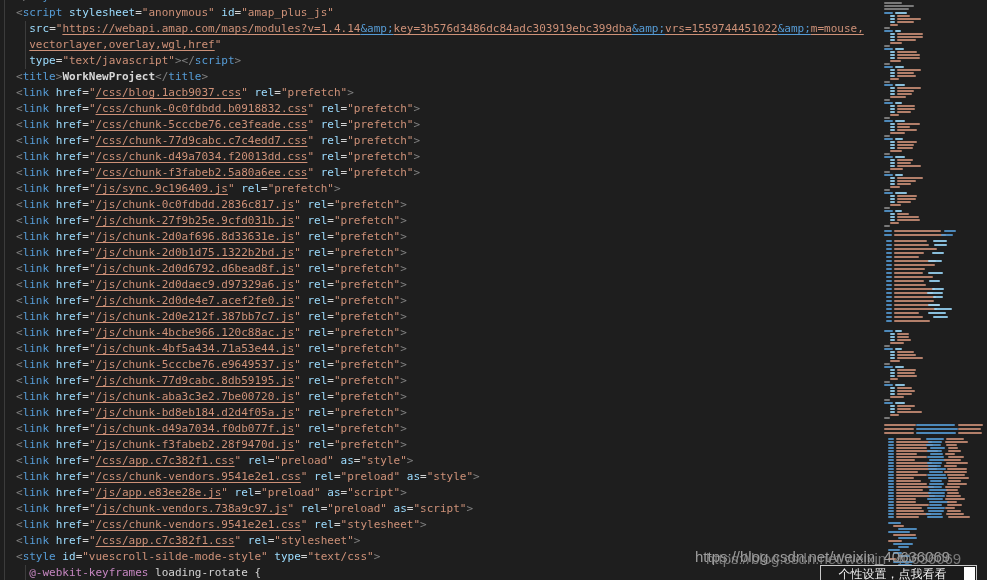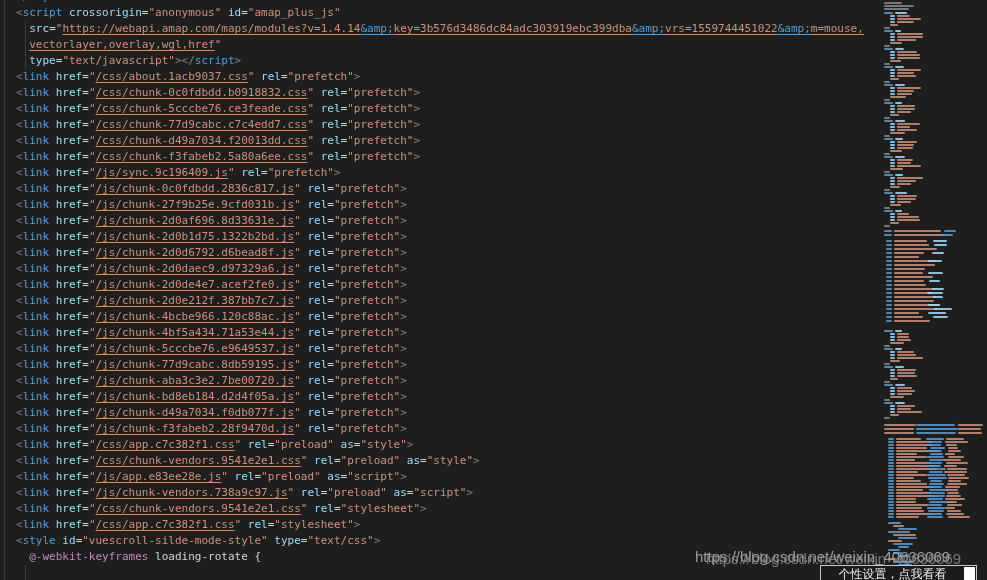--- a/index.html
+++ b/index.html
@@ -52,25 +52,26 @@
 <body>
 
 <div id="screen">
 
   <div class="editor">
     <div class="indent-guide" id="guide-outer"></div>
     <div class="indent-guide" id="guide-script"></div>
     <div class="indent-guide" id="guide-style"></div>
     <div class="code" id="code">
         <div class="code-line"><span class="tk-p">&lt;/</span><span class="tk-t">style</span><span class="tk-p">&gt;</span></div>
-        <div class="code-line"><span class="tk-p">&lt;</span><span class="tk-t">script</span><span class="tk-a"> crossorigin</span><span class="tk-o">=</span><span class="tk-s">"anonymous"</span><span class="tk-a"> id</span><span class="tk-o">=</span><span class="tk-s">"amap_plus_js"</span></div>
+        <div class="code-line"><span class="tk-p">&lt;</span><span class="tk-t">script</span><span class="tk-a"> stylesheet</span><span class="tk-o">=</span><span class="tk-s">"anonymous"</span><span class="tk-a"> id</span><span class="tk-o">=</span><span class="tk-s">"amap_plus_js"</span></div>
         <div class="code-line"><span class="tk-a">  src</span><span class="tk-o">=</span><span class="tk-s">"</span><span class="tk-l">https://webapi.amap.com/maps/modules?v=1.4.14</span><span class="tk-e">&amp;amp;</span><span class="tk-l">key=3b576d3486dc84adc303919ebc399dba</span><span class="tk-e">&amp;amp;</span><span class="tk-l">vrs=1559744451022</span><span class="tk-e">&amp;amp;</span><span class="tk-l">m=mouse,</span></div>
         <div class="code-line"><span class="tk-o">  </span><span class="tk-l">vectorlayer,overlay,wgl,href</span><span class="tk-s">"</span></div>
         <div class="code-line"><span class="tk-o">  </span><span class="tk-a">type</span><span class="tk-o">=</span><span class="tk-s">"text/javascript"</span><span class="tk-p">&gt;&lt;/</span><span class="tk-t">script</span><span class="tk-p">&gt;</span></div>
-        <div class="code-line"><span class="tk-p">&lt;</span><span class="tk-t">link</span><span class="tk-a"> href</span><span class="tk-o">=</span><span class="tk-s">"</span><span class="tk-l">/css/about.1acb9037.css</span><span class="tk-s">"</span><span class="tk-a"> rel</span><span class="tk-o">=</span><span class="tk-s">"prefetch"</span><span class="tk-p">&gt;</span></div>
+        <div class="code-line"><span class="tk-p">&lt;</span><span class="tk-t">title</span><span class="tk-p">&gt;</span><span class="tk-w">WorkNewProject</span><span class="tk-p">&lt;/</span><span class="tk-t">title</span><span class="tk-p">&gt;</span></div>
+        <div class="code-line"><span class="tk-p">&lt;</span><span class="tk-t">link</span><span class="tk-a"> href</span><span class="tk-o">=</span><span class="tk-s">"</span><span class="tk-l">/css/blog.1acb9037.css</span><span class="tk-s">"</span><span class="tk-a"> rel</span><span class="tk-o">=</span><span class="tk-s">"prefetch"</span><span class="tk-p">&gt;</span></div>
         <div class="code-line"><span class="tk-p">&lt;</span><span class="tk-t">link</span><span class="tk-a"> href</span><span class="tk-o">=</span><span class="tk-s">"</span><span class="tk-l">/css/chunk-0c0fdbdd.b0918832.css</span><span class="tk-s">"</span><span class="tk-a"> rel</span><span class="tk-o">=</span><span class="tk-s">"prefetch"</span><span class="tk-p">&gt;</span></div>
         <div class="code-line"><span class="tk-p">&lt;</span><span class="tk-t">link</span><span class="tk-a"> href</span><span class="tk-o">=</span><span class="tk-s">"</span><span class="tk-l">/css/chunk-5cccbe76.ce3feade.css</span><span class="tk-s">"</span><span class="tk-a"> rel</span><span class="tk-o">=</span><span class="tk-s">"prefetch"</span><span class="tk-p">&gt;</span></div>
         <div class="code-line"><span class="tk-p">&lt;</span><span class="tk-t">link</span><span class="tk-a"> href</span><span class="tk-o">=</span><span class="tk-s">"</span><span class="tk-l">/css/chunk-77d9cabc.c7c4edd7.css</span><span class="tk-s">"</span><span class="tk-a"> rel</span><span class="tk-o">=</span><span class="tk-s">"prefetch"</span><span class="tk-p">&gt;</span></div>
         <div class="code-line"><span class="tk-p">&lt;</span><span class="tk-t">link</span><span class="tk-a"> href</span><span class="tk-o">=</span><span class="tk-s">"</span><span class="tk-l">/css/chunk-d49a7034.f20013dd.css</span><span class="tk-s">"</span><span class="tk-a"> rel</span><span class="tk-o">=</span><span class="tk-s">"prefetch"</span><span class="tk-p">&gt;</span></div>
         <div class="code-line"><span class="tk-p">&lt;</span><span class="tk-t">link</span><span class="tk-a"> href</span><span class="tk-o">=</span><span class="tk-s">"</span><span class="tk-l">/css/chunk-f3fabeb2.5a80a6ee.css</span><span class="tk-s">"</span><span class="tk-a"> rel</span><span class="tk-o">=</span><span class="tk-s">"prefetch"</span><span class="tk-p">&gt;</span></div>
         <div class="code-line"><span class="tk-p">&lt;</span><span class="tk-t">link</span><span class="tk-a"> href</span><span class="tk-o">=</span><span class="tk-s">"</span><span class="tk-l">/js/sync.9c196409.js</span><span class="tk-s">"</span><span class="tk-a"> rel</span><span class="tk-o">=</span><span class="tk-s">"prefetch"</span><span class="tk-p">&gt;</span></div>
         <div class="code-line"><span class="tk-p">&lt;</span><span class="tk-t">link</span><span class="tk-a"> href</span><span class="tk-o">=</span><span class="tk-s">"</span><span class="tk-l">/js/chunk-0c0fdbdd.2836c817.js</span><span class="tk-s">"</span><span class="tk-a"> rel</span><span class="tk-o">=</span><span class="tk-s">"prefetch"</span><span class="tk-p">&gt;</span></div>
         <div class="code-line"><span class="tk-p">&lt;</span><span class="tk-t">link</span><span class="tk-a"> href</span><span class="tk-o">=</span><span class="tk-s">"</span><span class="tk-l">/js/chunk-27f9b25e.9cfd031b.js</span><span class="tk-s">"</span><span class="tk-a"> rel</span><span class="tk-o">=</span><span class="tk-s">"prefetch"</span><span class="tk-p">&gt;</span></div>
         <div class="code-line"><span class="tk-p">&lt;</span><span class="tk-t">link</span><span class="tk-a"> href</span><span class="tk-o">=</span><span class="tk-s">"</span><span class="tk-l">/js/chunk-2d0af696.8d33631e.js</span><span class="tk-s">"</span><span class="tk-a"> rel</span><span class="tk-o">=</span><span class="tk-s">"prefetch"</span><span class="tk-p">&gt;</span></div>
         <div class="code-line"><span class="tk-p">&lt;</span><span class="tk-t">link</span><span class="tk-a"> href</span><span class="tk-o">=</span><span class="tk-s">"</span><span class="tk-l">/js/chunk-2d0b1d75.1322b2bd.js</span><span class="tk-s">"</span><span class="tk-a"> rel</span><span class="tk-o">=</span><span class="tk-s">"prefetch"</span><span class="tk-p">&gt;</span></div>

